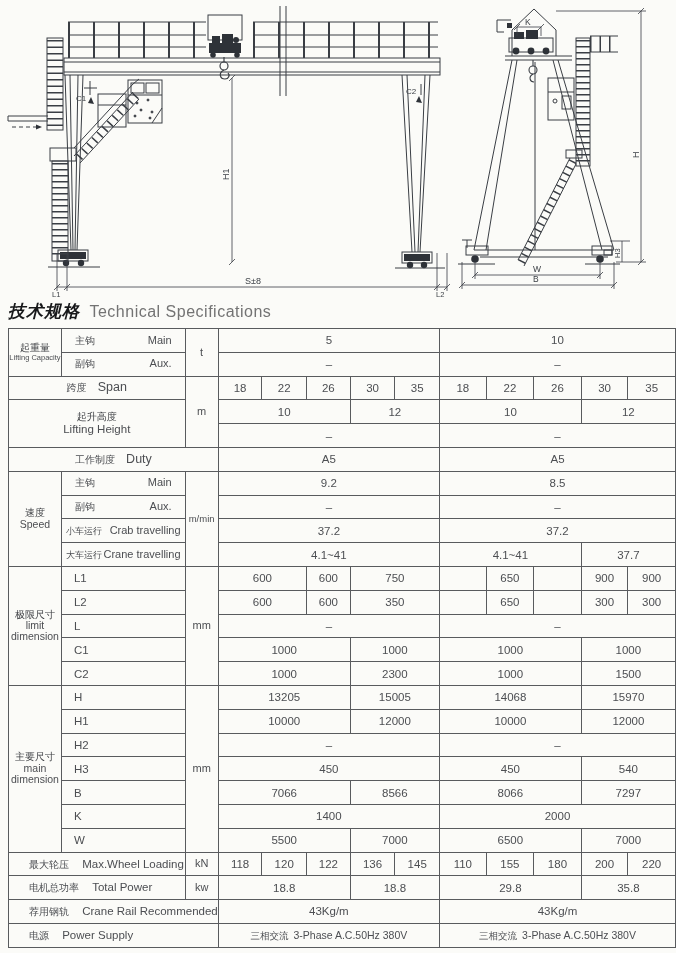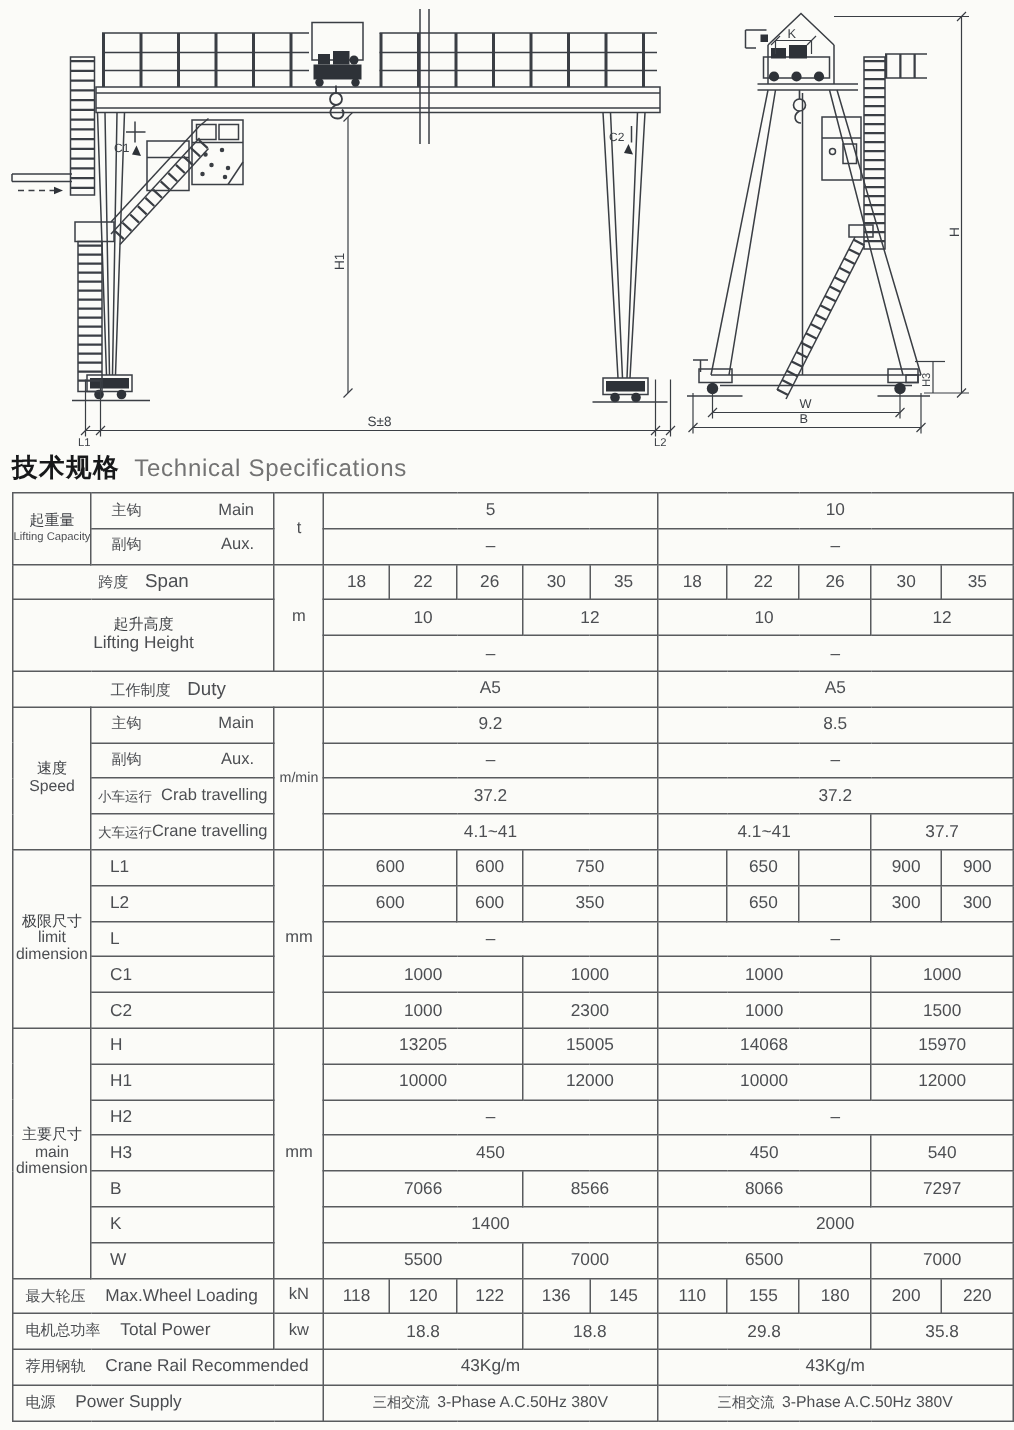--- a/index.html
+++ b/index.html
@@ -6,41 +6,41 @@
   body{
     width:676px;height:953px;background:#fbfbf8;
     font-family:"Liberation Sans","DejaVu Sans",sans-serif;
     color:#44464a;overflow:hidden;
   }
   
   .drawing{display:block;margin:0;}
   .drawing text{fill:#3c4046;font-family:"Liberation Sans","DejaVu Sans",sans-serif;}
   
   .title{margin:2px 0 5px 8px;white-space:nowrap;}
-  .title .cn{font-size:17px;font-weight:bold;color:#17181a;letter-spacing:1px;}
+  .title .cn{font-size:17px;font-weight:bold;color:#17181a;letter-spacing:1px;font-style:italic;}
   .title .en{font-size:16px;font-weight:400;color:#737373;letter-spacing:.5px;margin-left:5px;}
   
   table{border-collapse:collapse;table-layout:fixed;margin-left:8px;}
   td{
     border:1px solid #595b5e;height:22.8px;padding:0;
     text-align:center;vertical-align:middle;
     font-size:11.5px;color:#4c4e52;white-space:nowrap;overflow:hidden;
     line-height:1.05;
   }
   table{border:1.5px solid #4a4c4f;}
   .cn{font-size:10px;}
   .grp .cn{display:block;font-size:10px;color:#3f4145;}
   .grp .en{display:block;font-size:10.5px;color:#4c4e52;}
   .grp .en.tiny{font-size:7.5px;}
   .sub{padding:0;}
   .sub .wrap{display:flex;justify-content:space-between;align-items:flex-end;padding:0 13px;}
   .sub .wrap .en{font-size:11px;}
   .lbl-left{text-align:left;padding-left:12px;}
   .lbl-pair{text-align:left;padding-left:8px;}
-  .lbl-pair .cn{margin-right:10px;}
+  .lbl-pair .cn{margin-right:10px;margin-left:12px;}
   .lbl-pair .en{font-size:11.5px;}
   .center-pair .cn{margin-right:8px;}
   .center-pair .en{font-size:12.5px;}
   .unit{font-size:11px;}
   .supply-cell{font-size:10.5px;}
   .supply-cell .cn{font-size:9.5px;margin-right:5px;}
 </style>
 </head>
 <body>
 

